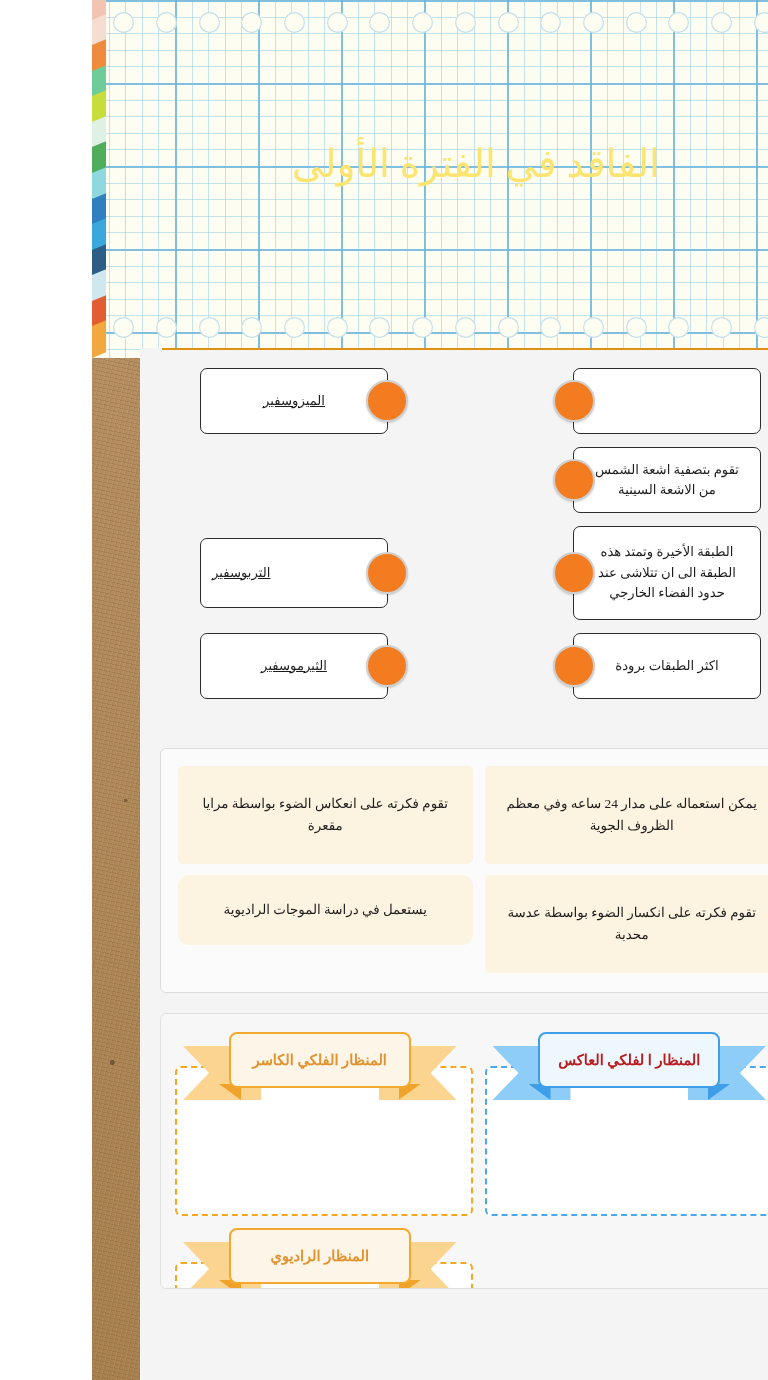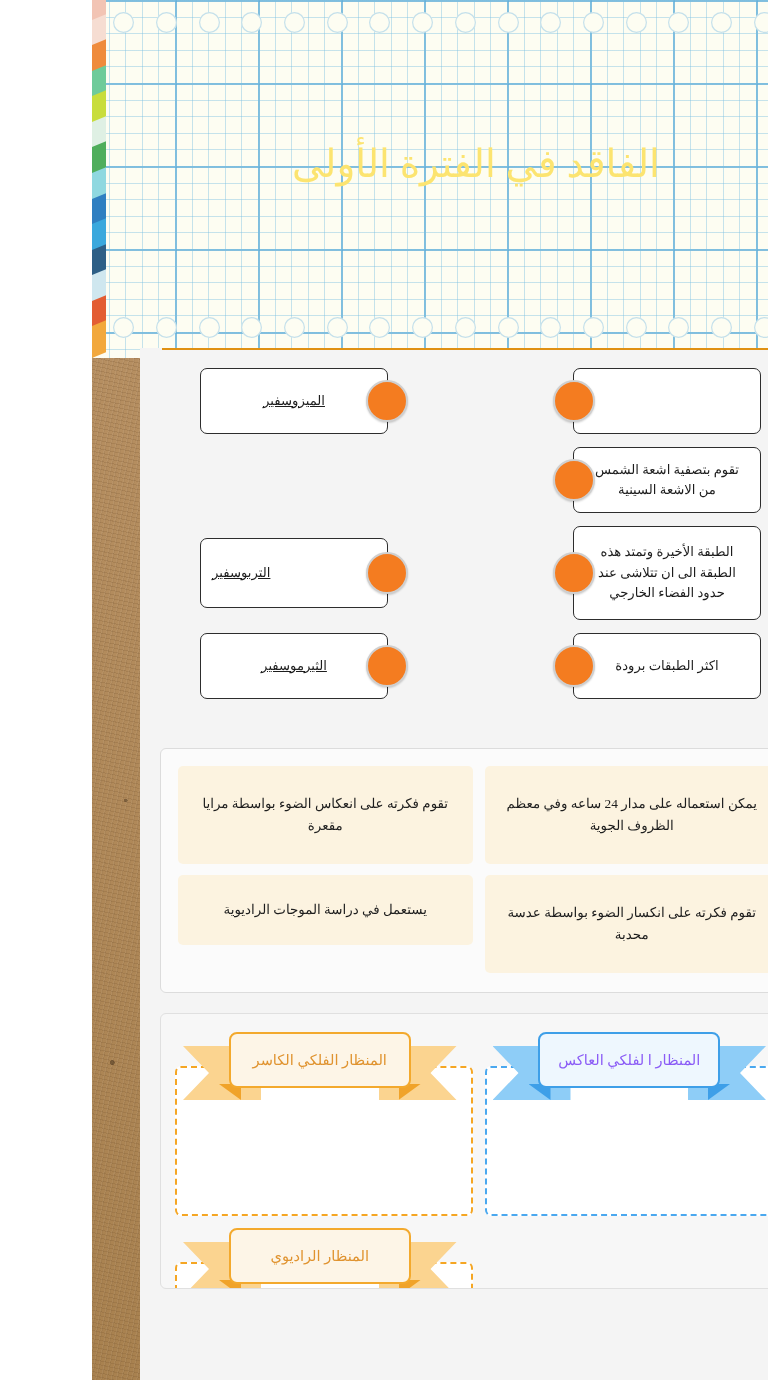--- a/index.html
+++ b/index.html
@@ -153,21 +153,21 @@
     background: #fcf3e0;
     border-radius: 5px;
     font-size: 13.4px;
     line-height: 1.62;
     color: #1d1d1d;
     text-align: center;
     padding: 14px 14px;
     display: flex; align-items: center; justify-content: center;
   }
   .cream-card.tall { min-height: 98px; }
-  .cream-card.short { min-height: 70px; align-self: start; }
+  .cream-card.short { min-height: 70px; align-self: start; border-radius: 11px; }
 
   
   .banners-section {
     margin: 20px 0 0 0;
     background: #f7f7f7;
     border: 1px solid #e0e0e0;
     border-radius: 6px;
     padding: 16px 14px 14px 14px;
     display: grid;
     grid-template-columns: 1fr 1fr;
@@ -183,20 +183,21 @@
     background: #ffffff;
   }
   .dropzone.blue { border-color: #4aa8ef; }
 
   
   .ribbon {
     position: absolute;
     top: 0; left: 0; right: 8px;
     height: 78px;
     pointer-events: none;
+    font-weight: bold;
   }
   .ribbon .tail {
     position: absolute;
     top: 16px;
     width: 78px; height: 54px;
     background: #fbd490;
   }
   .ribbon .tail.l {
     left: 8px;
     clip-path: polygon(0 0, 100% 0, 100% 100%, 0 100%, 26px 50%);
@@ -227,21 +228,21 @@
     color: #e0932f;
     padding: 8px 10px;
     pointer-events: auto;
   }
   
   .ribbon.blue .tail { background: #8ecdf7; }
   .ribbon.blue .fold { background: #3e9fe8; }
   .ribbon.blue .plate {
     background: #eef7fe;
     border-color: #3e9fe8;
-    color: #8b5cf6;
+    color: #b91c1c;
   }
 
   
   .hero-title {
     position: absolute;
     left: 0; right: 0;
     top: 140px;
     text-align: center;
     font-size: 39px;
     font-weight: 400;

